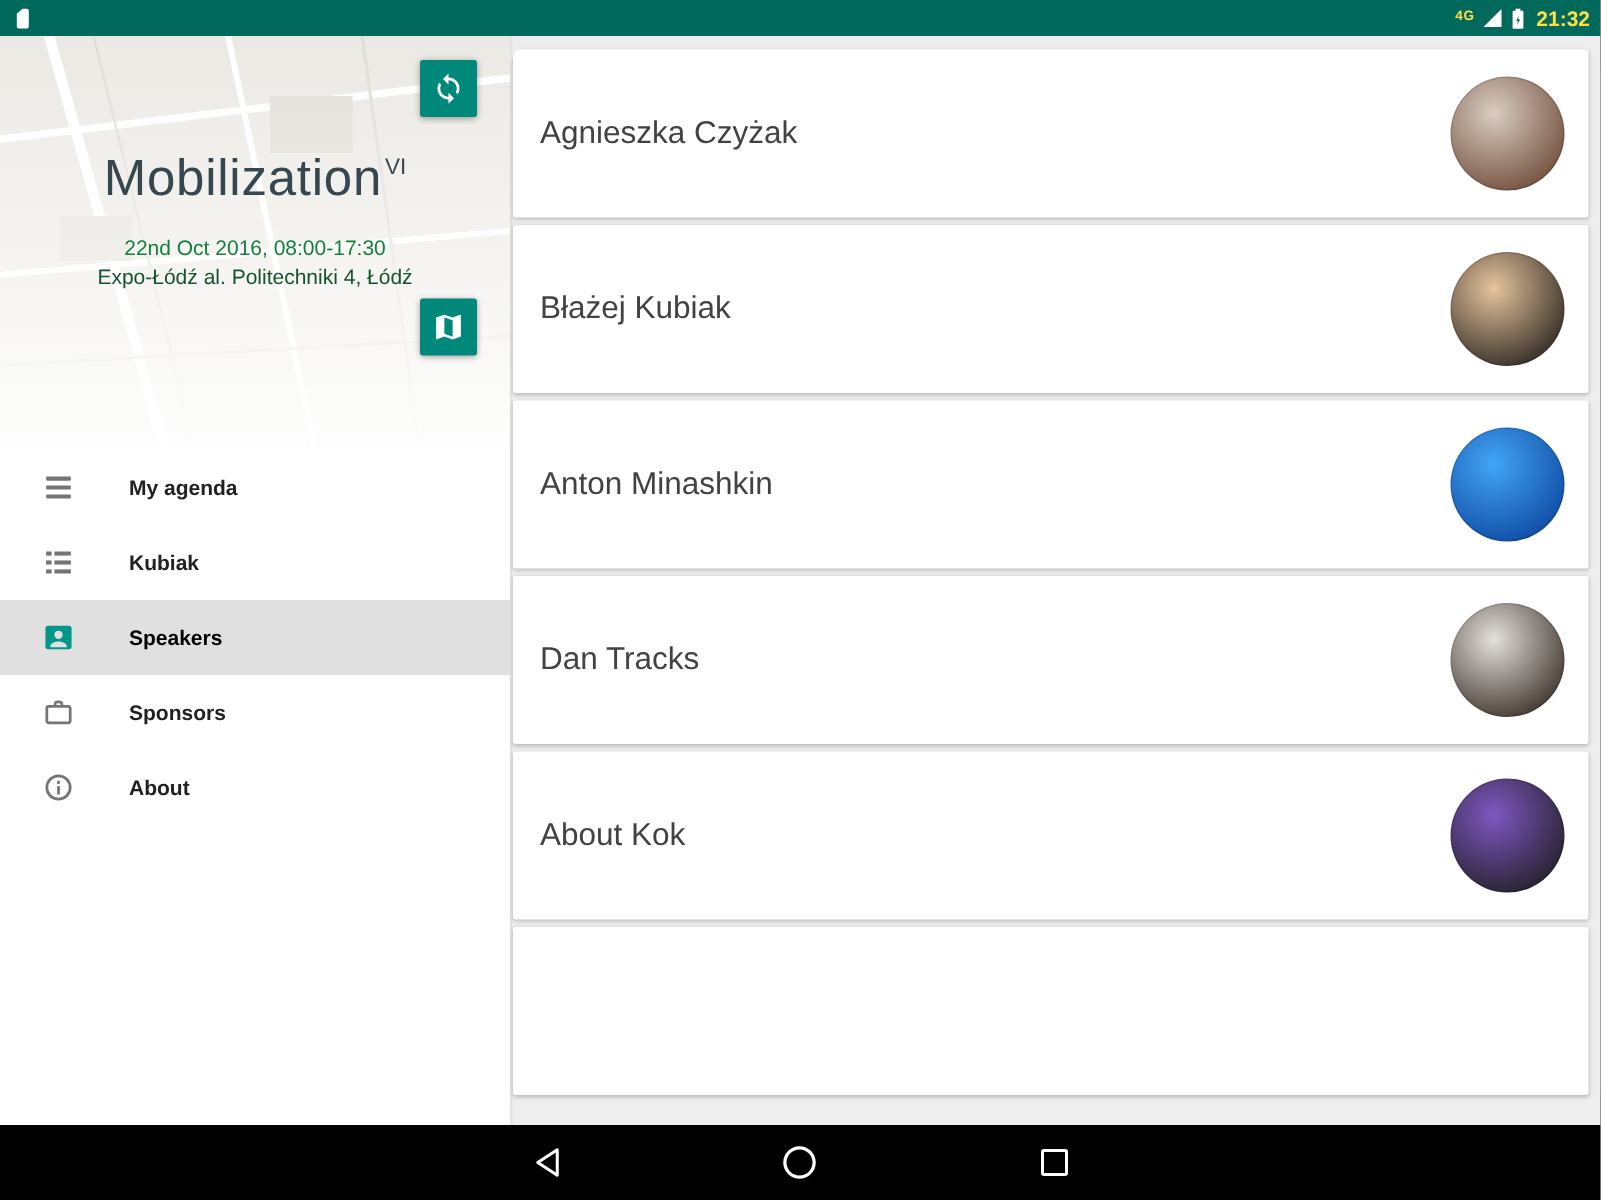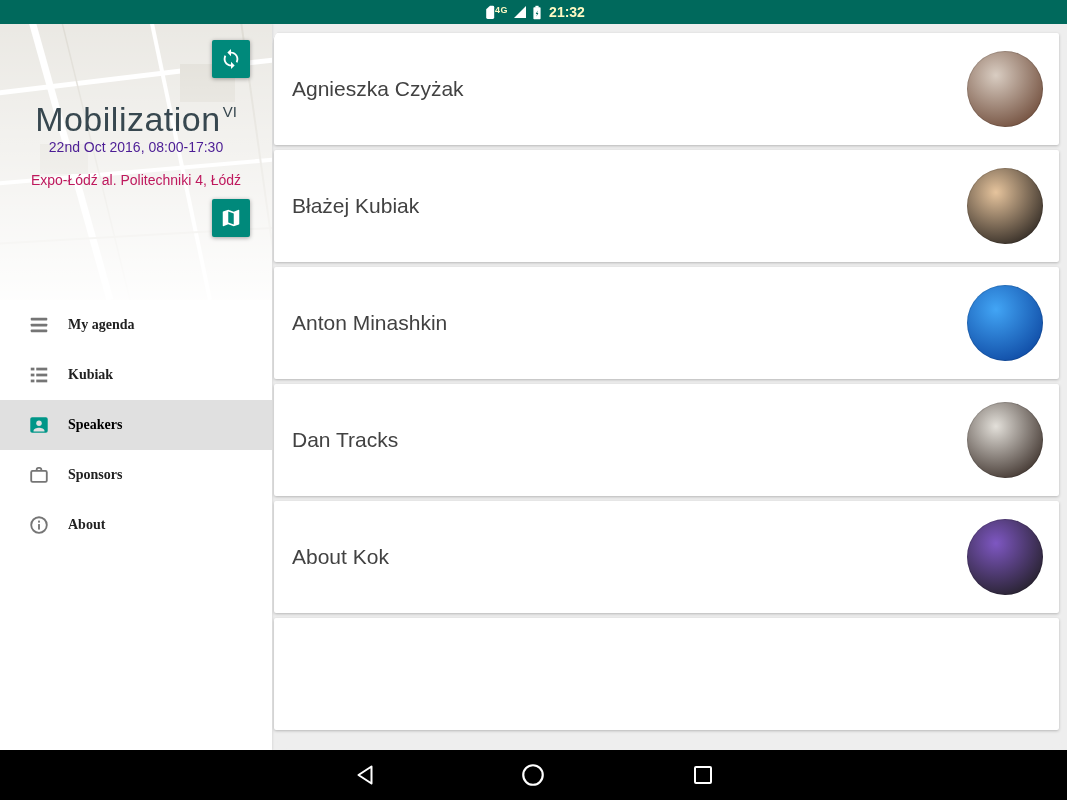--- a/index.html
+++ b/index.html
@@ -1,47 +1,47 @@
 <!DOCTYPE html>
 <html><head>
 <meta charset="utf-8">
 <style>
   * { margin:0; padding:0; box-sizing:border-box; }
   html,body { width:1067px; height:800px; overflow:hidden; background:#000; }
   body { font-family:"Liberation Sans", sans-serif; }
   .screen { width:1067px; height:800px; display:flex; flex-direction:column; background:#eeeeee; }
 
   
-  .status-bar { height:24px; background:#00695c; flex:0 0 auto; display:flex; align-items:center; justify-content:center; padding:0 7px; color:#fef9c3; }
+  .status-bar { height:24px; background:#00695c; flex:0 0 auto; display:flex; align-items:center; justify-content:space-between; padding:0 7px; color:#fde047; }
   .status-left, .status-right { display:flex; align-items:center; }
   .status-right { gap:5px; }
   .net-label { font-size:9px; font-weight:bold; align-self:flex-start; margin-top:1px; letter-spacing:0.5px; }
   .status-time { font-size:14px; font-weight:bold; margin-left:2px; }
 
   
   .content { flex:1 1 auto; display:flex; overflow:hidden; }
 
   
-  .sidebar { width:272px; flex:0 0 auto; background:#ffffff; display:flex; flex-direction:column; box-shadow:1px 0 2px rgba(0,0,0,0.08); z-index:2; }
+  .sidebar { width:340px; flex:0 0 auto; background:#ffffff; display:flex; flex-direction:column; box-shadow:1px 0 2px rgba(0,0,0,0.08); z-index:2; }
   .sidebar-header { height:276px; position:relative; background:#eae8e2; overflow:hidden; flex:0 0 auto; }
   .map-bg { position:absolute; inset:0; }
   .header-fade { position:absolute; inset:0; background:linear-gradient(180deg, rgba(255,255,255,0.15) 0%, rgba(255,255,255,0.55) 50%, rgba(255,255,255,0.95) 100%); }
   .header-text { position:absolute; top:76px; left:0; right:0; text-align:center; }
   .conf-title { font-size:34px; font-weight:400; color:#37474f; letter-spacing:0.5px; }
   .conf-title-sup { font-size:15px; color:#37474f; position:relative; top:-14px; margin-left:2px; }
-  .conf-date { font-size:14px; color:#4c1d95; margin-top:0; }
-  .conf-venue { font-size:14px; color:#be185d; margin-top:17px; }
+  .conf-date { font-size:14px; color:#15803d; margin-top:18px; }
+  .conf-venue { font-size:14px; color:#14532d; margin-top:3px; }
   .icon-btn { position:absolute; width:38px; height:38px; background:#00897b; border-radius:2px; box-shadow:0 1px 4px rgba(0,0,0,0.35); display:flex; align-items:center; justify-content:center; cursor:pointer; }
   .refresh-btn { top:16px; right:22px; }
   .map-btn { top:175px; right:22px; }
 
   .sidebar-nav { padding-top:0; }
   .nav-item { height:50px; display:flex; align-items:center; padding-left:28px; cursor:pointer; }
   .nav-item .nav-icon { width:22px; height:22px; color:#757575; flex:0 0 auto; display:flex; }
-  .nav-item .nav-label { margin-left:18px; font-size:14px; font-weight:bold; color:#212121;font-family:Liberation Serif, serif; }
+  .nav-item .nav-label { margin-left:36px; font-size:14px; font-weight:bold; color:#212121; }
   .nav-item.selected { background:#e0e0e0; }
   .nav-item.selected .nav-icon { color:#009688; }
   .nav-item.selected .nav-label { color:#000000; }
 
   
   .speaker-list { flex:1 1 auto; padding:9px 8px 0 2px; overflow:hidden; background:#eeeeee;border-radius:23px; }
   .speaker-card { height:112px; margin-bottom:5px; background:#ffffff; border-radius:2px; box-shadow:0 1px 3px rgba(0,0,0,0.24); display:flex; align-items:center; padding:0 16px 0 18px; cursor:pointer; }
   .speaker-name { font-size:21px; color:#424242; }
   .avatar { width:76px; height:76px; border-radius:50%; margin-left:auto; flex:0 0 auto; box-shadow:inset 0 0 0 1px rgba(0,0,0,0.12); }
 

